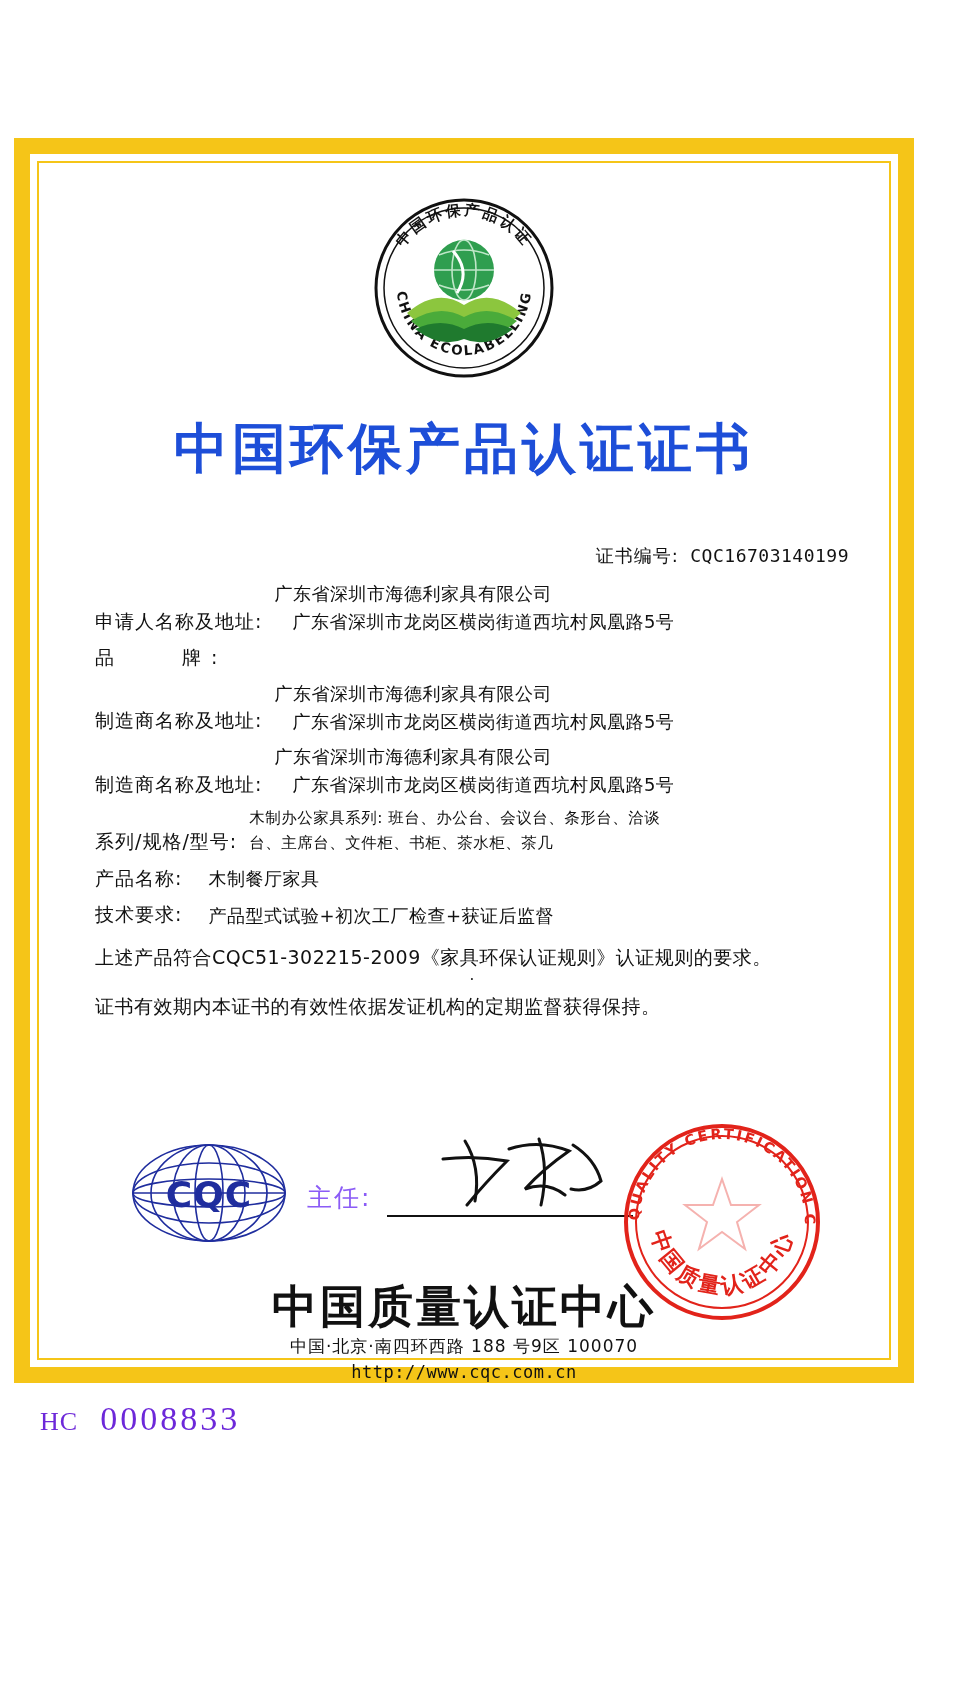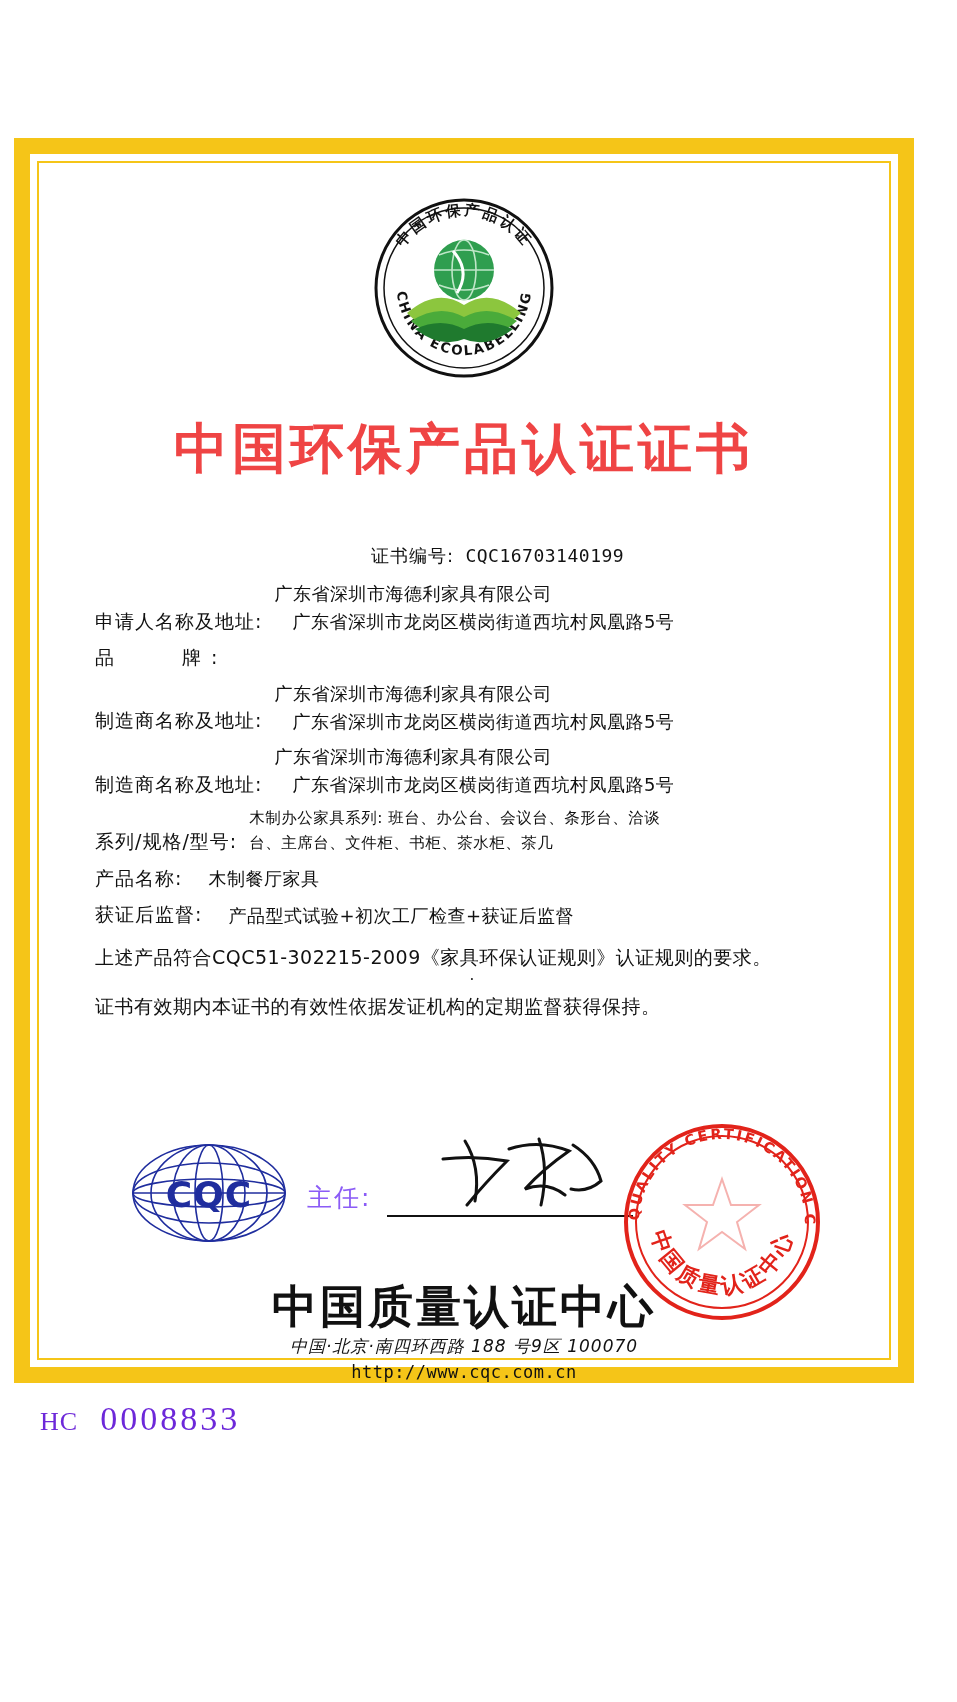--- a/index.html
+++ b/index.html
@@ -50,35 +50,35 @@
   .cert-title {
     position: absolute;
     top: 250px;
     left: 0;
     right: 0;
     text-align: center;
     font-family: "DejaVu Sans", sans-serif;
     font-weight: bold;
     font-size: 54px;
     letter-spacing: 4px;
-    color: #ef4444;
+    color: #1d4ed8;
   }
 
   
   .cert-body {
     position: absolute;
     top: 380px;
     left: 56px;
     right: 40px;
     font-size: 19.5px;
     line-height: 1.45;
   }
 
   .cert-no {
-    text-align: left;
+    text-align: right;
     padding-left: 276px;
     margin-bottom: 12px;
     font-family: "DejaVu Sans Mono", monospace;
     font-size: 18px;
     letter-spacing: 0.5px;
   }
   .cert-no .lbl {
     font-family: "DejaVu Sans", sans-serif;
     letter-spacing: 1px;
   }
@@ -205,21 +205,20 @@
     letter-spacing: 3px;
   }
   .org-addr {
     position: absolute;
     left: 0; right: 0;
     top: 1172px;
     text-align: center;
     font-family: "DejaVu Sans", sans-serif;
     font-size: 17px;
     letter-spacing: 1px;
-    font-style: italic;
   }
   .org-url {
     position: absolute;
     left: 0; right: 0;
     top: 1199px;
     text-align: center;
     font-family: "DejaVu Sans Mono", monospace;
     font-size: 17px;
     letter-spacing: 0.5px;
   }
@@ -317,21 +316,21 @@
           <span class="line2" style="padding-left:0">台、主席台、文件柜、书柜、茶水柜、茶几</span>
         </span>
       </div>
 
       <div class="row indent-val">
         <span class="label">产品名称:</span>
         <span class="value">木制餐厅家具</span>
       </div>
 
       <div class="row indent-val">
-        <span class="label">获证后监督:</span>
+        <span class="label">技术要求:</span>
         <span class="value">产品型式试验+初次工厂检查+获证后监督</span>
       </div>
 
 
       <div class="statement">上述产品符合CQC51-302215-2009《家具环保认证规则》认证规则的要求。</div>
       <div class="dot-mark">·</div>
 
 
       <div class="note">证书有效期内本证书的有效性依据发证机构的定期监督获得保持。</div>
     </div>

